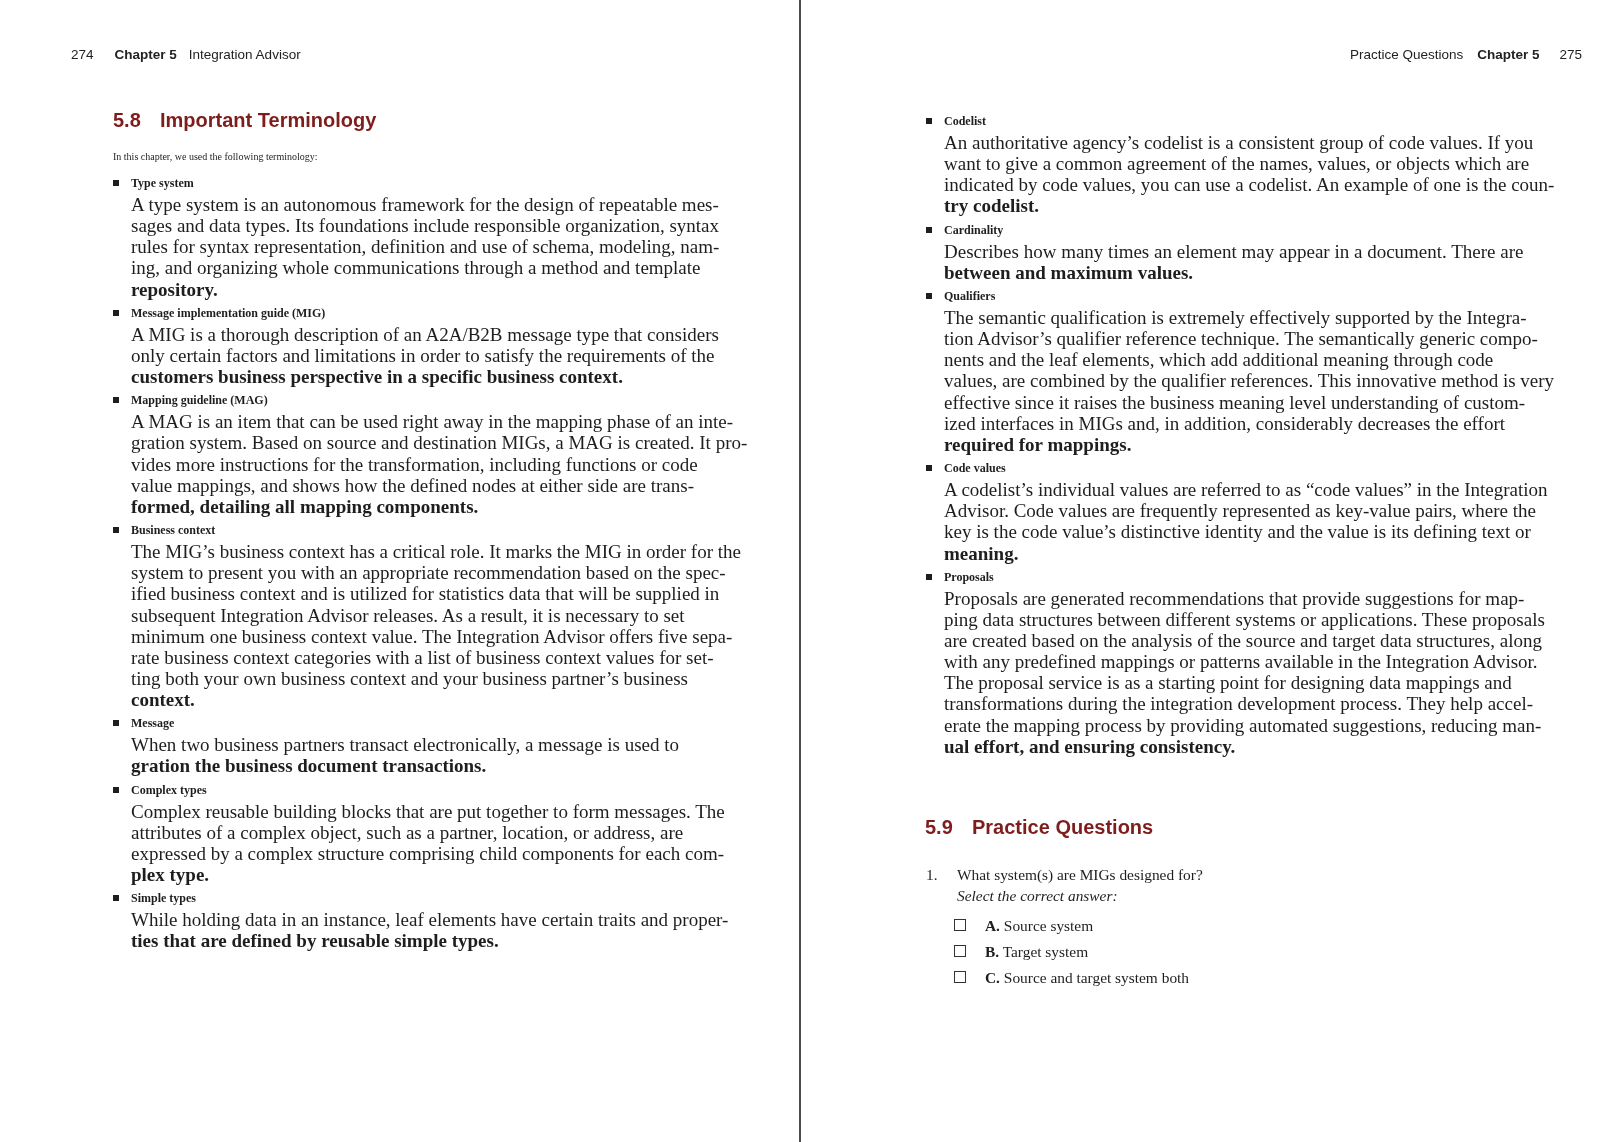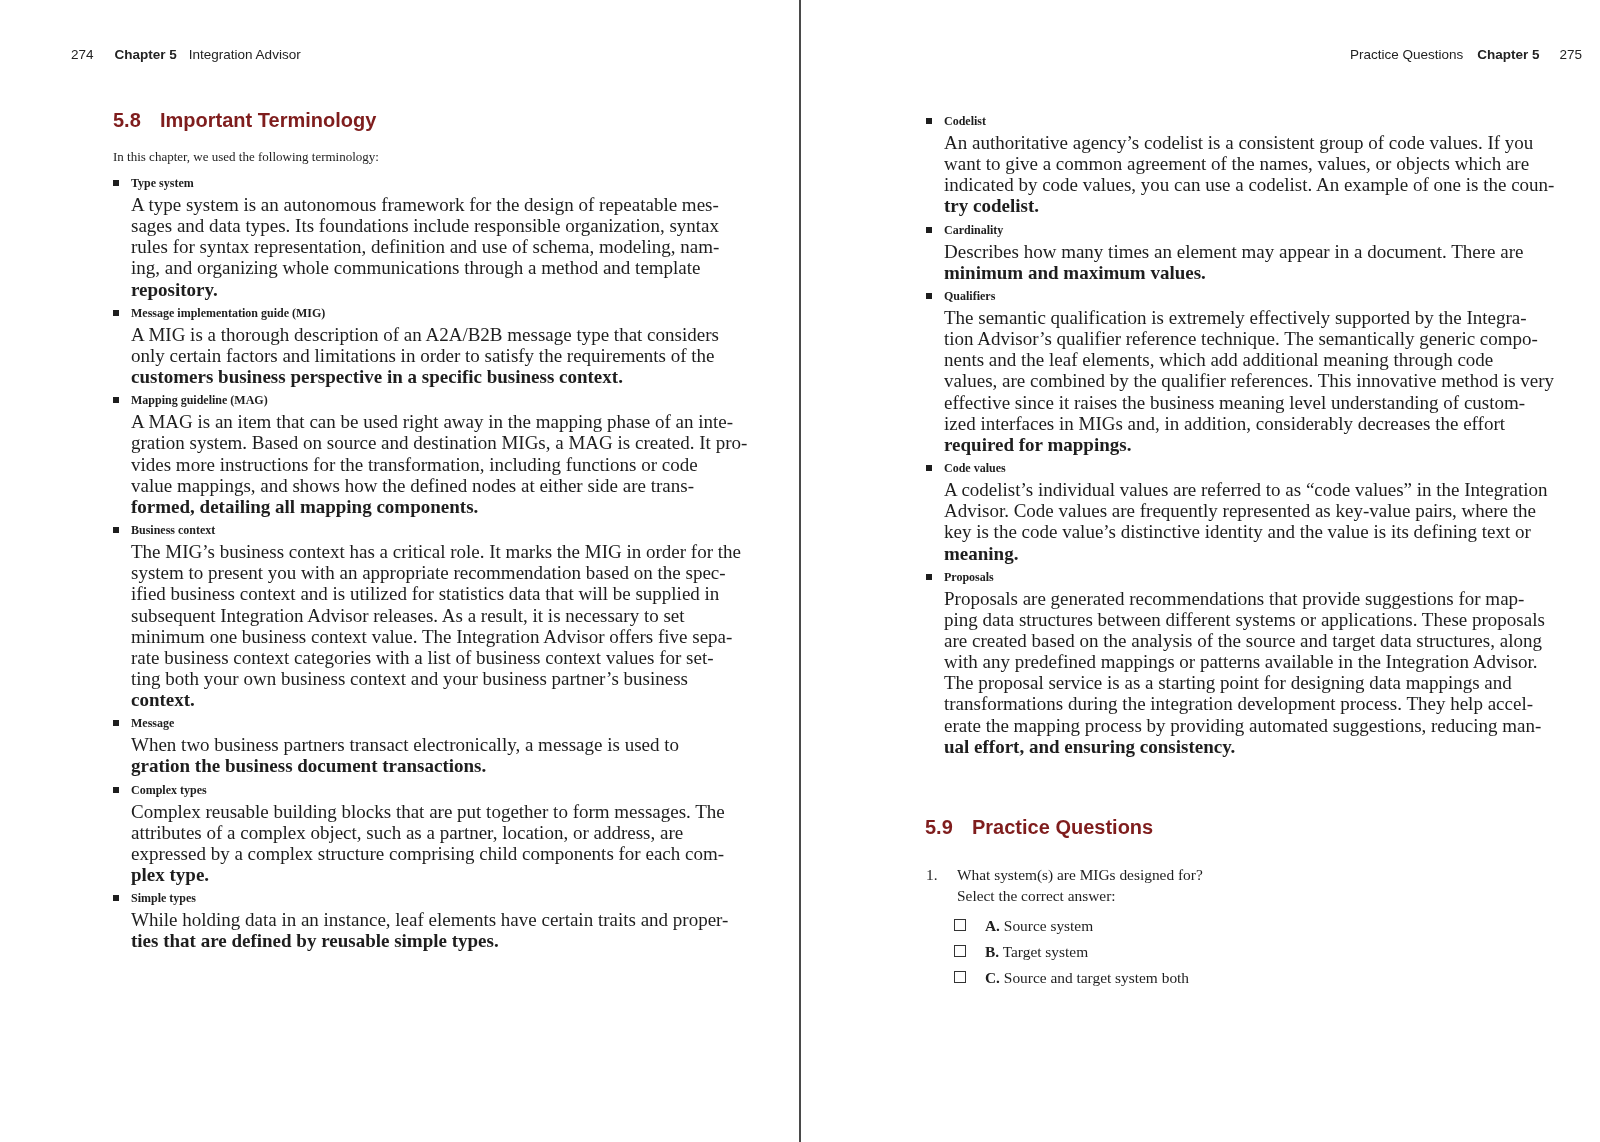--- a/index.html
+++ b/index.html
@@ -12,32 +12,32 @@
   .running-head .num { display:inline-block; }
   .running-head .chap { font-weight:bold; }
   .left .running-head { left:71px; }
   .left .running-head .num { margin-right:21px; }
   .left .running-head .chap { margin-right:12px; }
   .right .running-head { right:114px; }
   .right .running-head .title { margin-right:14px; }
   .right .running-head .chap { margin-right:20px; }
   .section-title { position:absolute; font-family:"Liberation Sans","DejaVu Sans",sans-serif; font-size:20px; font-weight:bold; color:#7f1d1d; white-space:nowrap; }
   .section-title .sec-num { display:inline-block; width:47px; }
-  .intro { position:absolute; font-size:13px; line-height:21px; white-space:nowrap; }
+  .intro { position:absolute; font-size:10px; line-height:21px; white-space:nowrap; }
   .term-list { position:absolute; margin:0; padding:0; list-style:none; }
   .term { position:relative; padding-left:18px; margin-bottom:3px; }
   .bullet { position:absolute; left:0; top:7px; width:6px; height:6px; background:#1e1e1e; }
   .term-name { display:block; font-weight:bold; font-size:12px; line-height:21px; white-space:nowrap; }
   .term-body { font-size:19px; line-height:21.15px; }
   .line { display:block; white-space:nowrap; text-align:justify; text-align-last:justify; }
   .line.last { text-align-last:left;font-weight:bold; }
   .questions { position:absolute; }
   .question { position:relative; font-size:15.4px; line-height:21px; }
   .q-num { position:absolute; left:-31px; top:0; }
-  .q-instr { display:block; }
+  .q-instr { font-style:italic; display:block; }
   .options { margin-top:9px; }
   .option { position:relative; font-size:15.4px; line-height:21px; margin-bottom:5px; white-space:nowrap;margin-left:28px; }
   .checkbox { position:absolute; left:-31px; top:4px; width:10px; height:10px; border:1.2px solid #333; background:#fff; cursor:pointer; }
   .opt-letter { font-weight:bold; }
 </style>
 </head>
 <body>
 
 <div class="page left">
   <div class="running-head">
@@ -141,21 +141,21 @@
           <span class="line">want to give a common agreement of the names, values, or objects which are</span>
           <span class="line">indicated by code values, you can use a codelist. An example of one is the coun-</span>
           <span class="line last">try codelist.</span>
         </div>
       </li>
       <li class="term">
         <span class="bullet"></span>
         <span class="term-name">Cardinality</span>
         <div class="term-body">
           <span class="line">Describes how many times an element may appear in a document. There are</span>
-          <span class="line last">minimum and maximum values.</span>
+          <span class="line last">between and maximum values.</span>
         </div>
       </li>
       <li class="term">
         <span class="bullet"></span>
         <span class="term-name">Qualifiers</span>
         <div class="term-body">
           <span class="line">The semantic qualification is extremely effectively supported by the Integra-</span>
           <span class="line">tion Advisor’s qualifier reference technique. The semantically generic compo-</span>
           <span class="line">nents and the leaf elements, which add additional meaning through code</span>
           <span class="line">values, are combined by the qualifier references. This innovative method is very</span>

